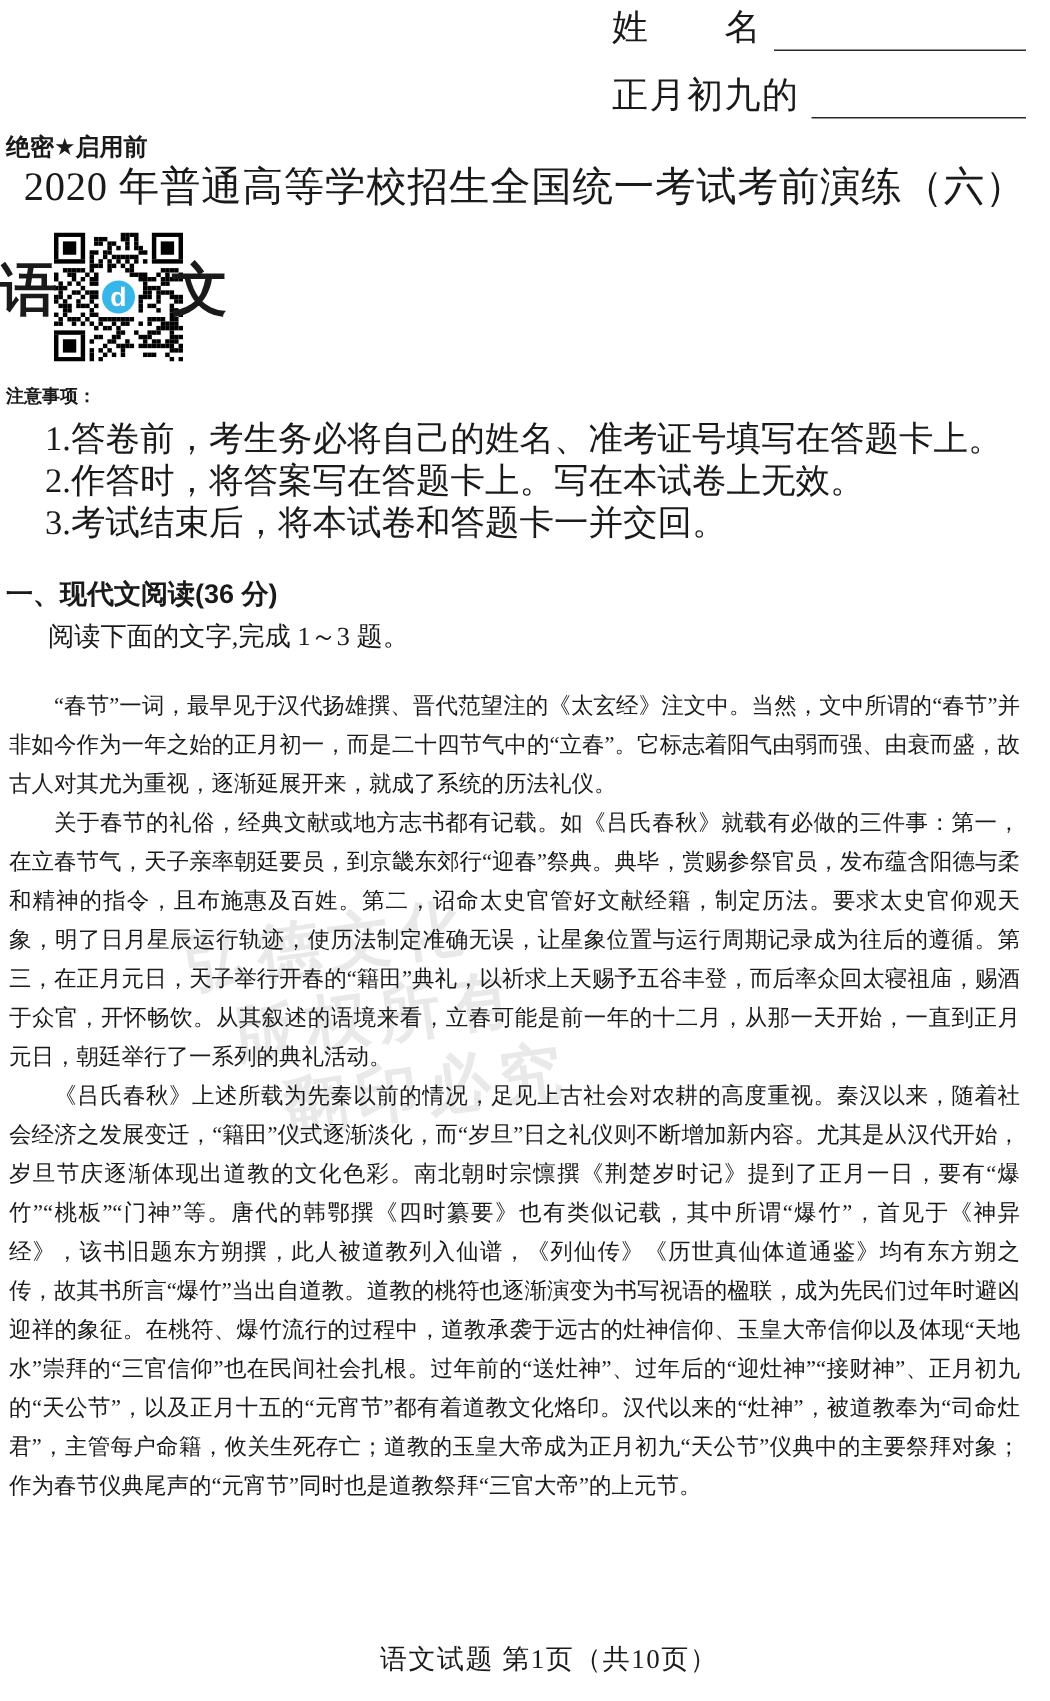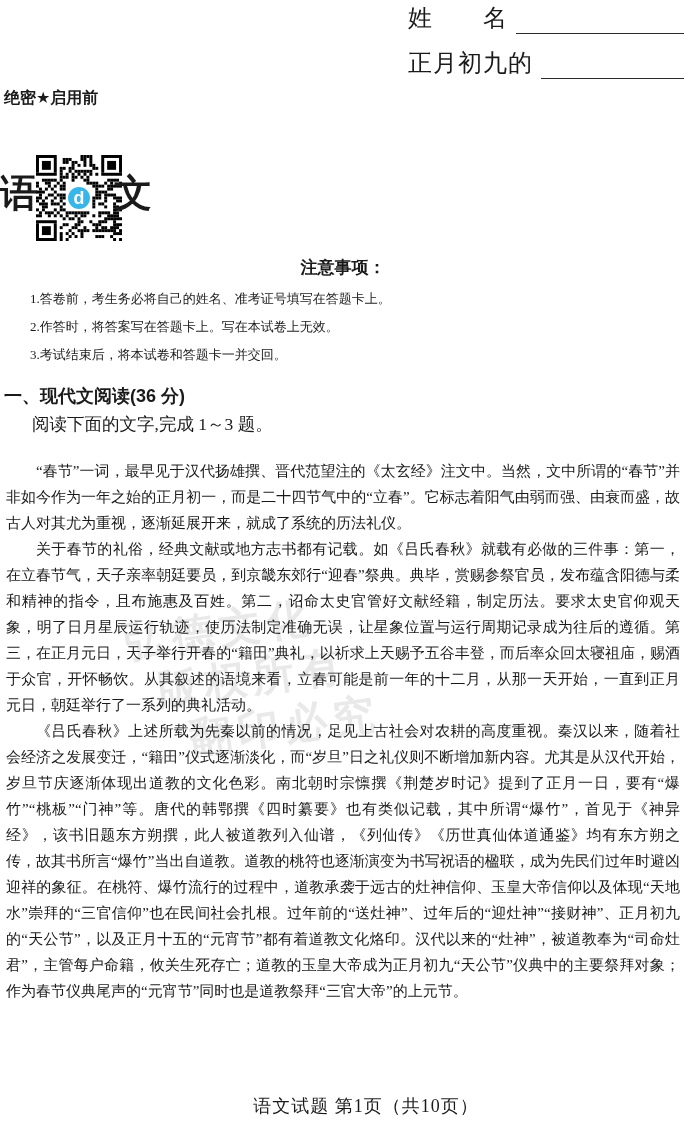--- a/index.html
+++ b/index.html
@@ -30,23 +30,23 @@
   .qr{position:absolute;top:155px;left:36px;width:86px;height:86px;}
   .qr svg{display:block;width:86px;height:86px;}
   .subject-title{
     position:absolute;top:168px;left:0;width:100%;
     font-size:38px;font-weight:bold;white-space:pre;
   }
 
   .notice{position:absolute;top:256px;left:4px;right:18px;}
   .notice-title{
     font-family:"Liberation Sans","DejaVu Sans",sans-serif;
-    font-weight:bold;font-size:17px;margin-bottom:6px;text-align:center;
-  }
-  .notice-item{font-size:13px;line-height:28px;margin-left:26px;}
+    font-weight:bold;font-size:12px;margin-bottom:6px;
+  }
+  .notice-item{font-size:23px;line-height:28px;margin-left:26px;}
 
   .section{position:absolute;top:382px;left:4px;right:28px;}
   .section-heading,.section-subheading{
     font-family:"Liberation Sans","DejaVu Sans",sans-serif;
     font-weight:bold;font-size:18px;line-height:28px;
   }
   .reading-instruction{font-size:17.5px;line-height:28px;margin-left:28px;}
 
   .passage{
     position:absolute;top:458px;left:6px;width:674px;
@@ -82,20 +82,21 @@
       <span class="field-line"></span>
     </div>
     <div class="field-row">
       <span class="field-label">正月初九的</span>
       <span class="field-line"></span>
     </div>
   </div>
 
   <div class="secrecy">绝密★启用前</div>
 
+  <div class="exam-title">2020 年普通高等学校招生全国统一考试考前演练（六）</div>
 
   <div class="qr">
     <svg viewBox="0 0 29 29" xmlns="http://www.w3.org/2000/svg">
       <rect x="0" y="0" width="29" height="29" fill="#ffffff"></rect>
       <g fill="#000000">
           <rect x="0" y="0" width="7" height="1"></rect>
           <rect x="0" y="6" width="7" height="1"></rect>
           <rect x="0" y="1" width="1" height="5"></rect>
           <rect x="6" y="1" width="1" height="5"></rect>
           <rect x="2" y="2" width="3" height="3"></rect>

